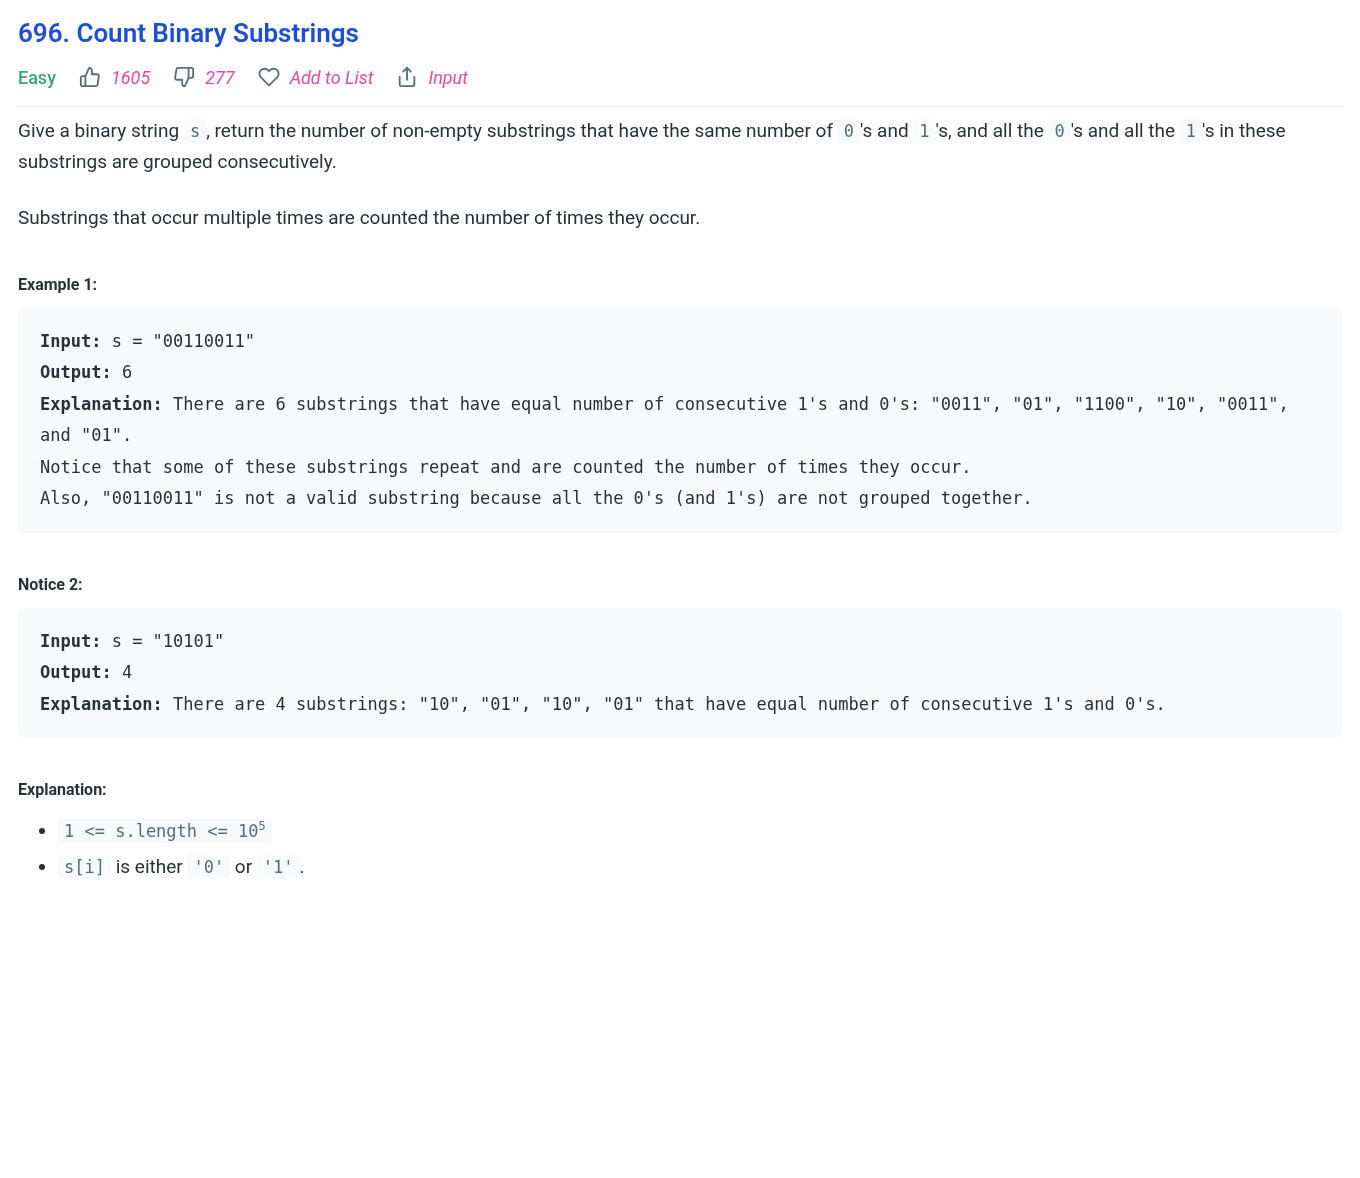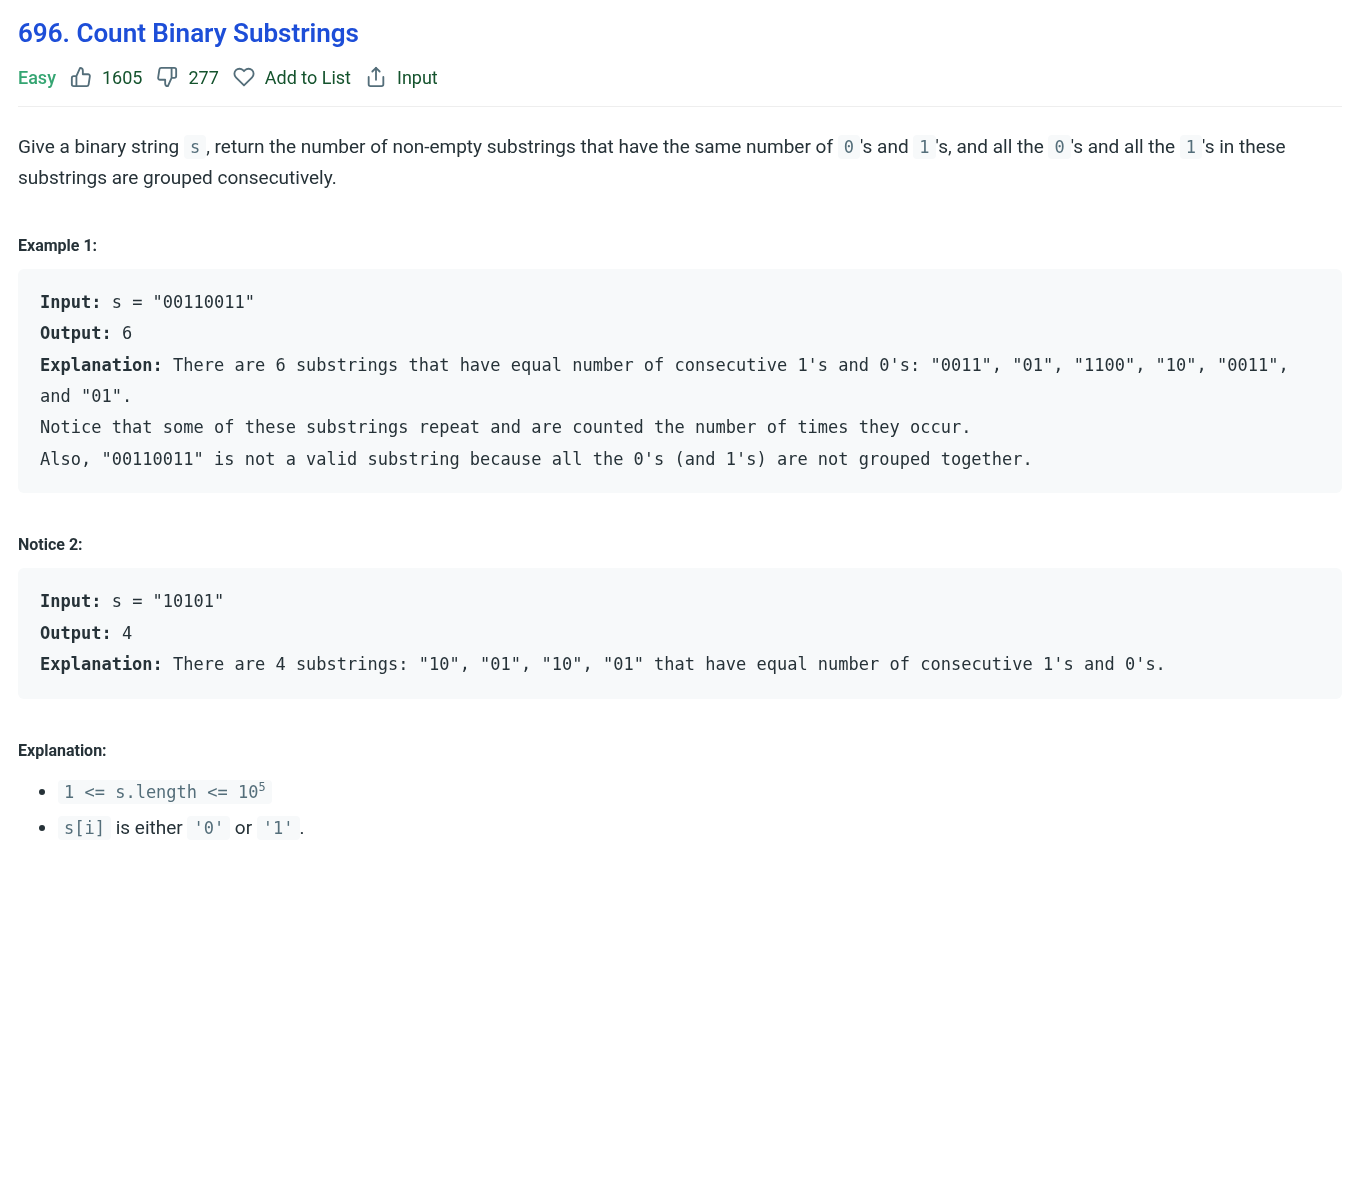--- a/index.html
+++ b/index.html
@@ -13,37 +13,38 @@
   }
   .title {
     font-size: 26px;
     font-weight: 600;
     color: #1d4ed8;
     margin: 0 0 18px 0;
   }
   .meta-row {
     display: flex;
     align-items: center;
-    gap: 14px;
+    gap: 23px;
     padding-bottom: 18px;
     border-bottom: 1px solid #eeeeee;
-    margin-bottom: 24px;
+    margin-bottom: 8px;
     font-size: 18px;
     color: #546e7a;
   }
   .difficulty {
     color: #35a572;
     font-weight: 500;
   }
   .meta-item {
     display: inline-flex;
     align-items: center;
     gap: 10px;
-    color: #14532d;
+    color: #ec4899;
     cursor: pointer;
+    font-style: italic;
   }
   .meta-item svg { display: block; }
   .description p {
     font-size: 19px;
     line-height: 1.65;
     color: #263238;
     margin: 0 0 24px 0;
   }
   code.inline {
     background: #f7f9fa;
@@ -127,20 +128,21 @@
         </svg>
     </span>
     <span>Input</span>
   </span>
 </div>
 
 <div class="description">
   <p>
     <span>Give a binary string </span><code class="inline">s</code><span>, return the number of non-empty substrings that have the same number of </span><code class="inline">0</code><span>'s and </span><code class="inline">1</code><span>'s, and all the </span><code class="inline">0</code><span>'s and all the </span><code class="inline">1</code><span>'s in these substrings are grouped consecutively.</span>
   </p>
+  <p>Substrings that occur multiple times are counted the number of times they occur.</p>
 </div>
 
 <div class="section-heading">Example 1:</div>
 <pre class="example-block"><strong>Input:</strong><span> s = "00110011"</span>
 <strong>Output:</strong><span> 6</span>
 <strong>Explanation:</strong><span> There are 6 substrings that have equal number of consecutive 1's and 0's: "0011", "01", "1100", "10", "0011", and "01".
 Notice that some of these substrings repeat and are counted the number of times they occur.
 Also, "00110011" is not a valid substring because all the 0's (and 1's) are not grouped together.</span></pre>
 
 <div class="section-heading">Notice 2:</div>

